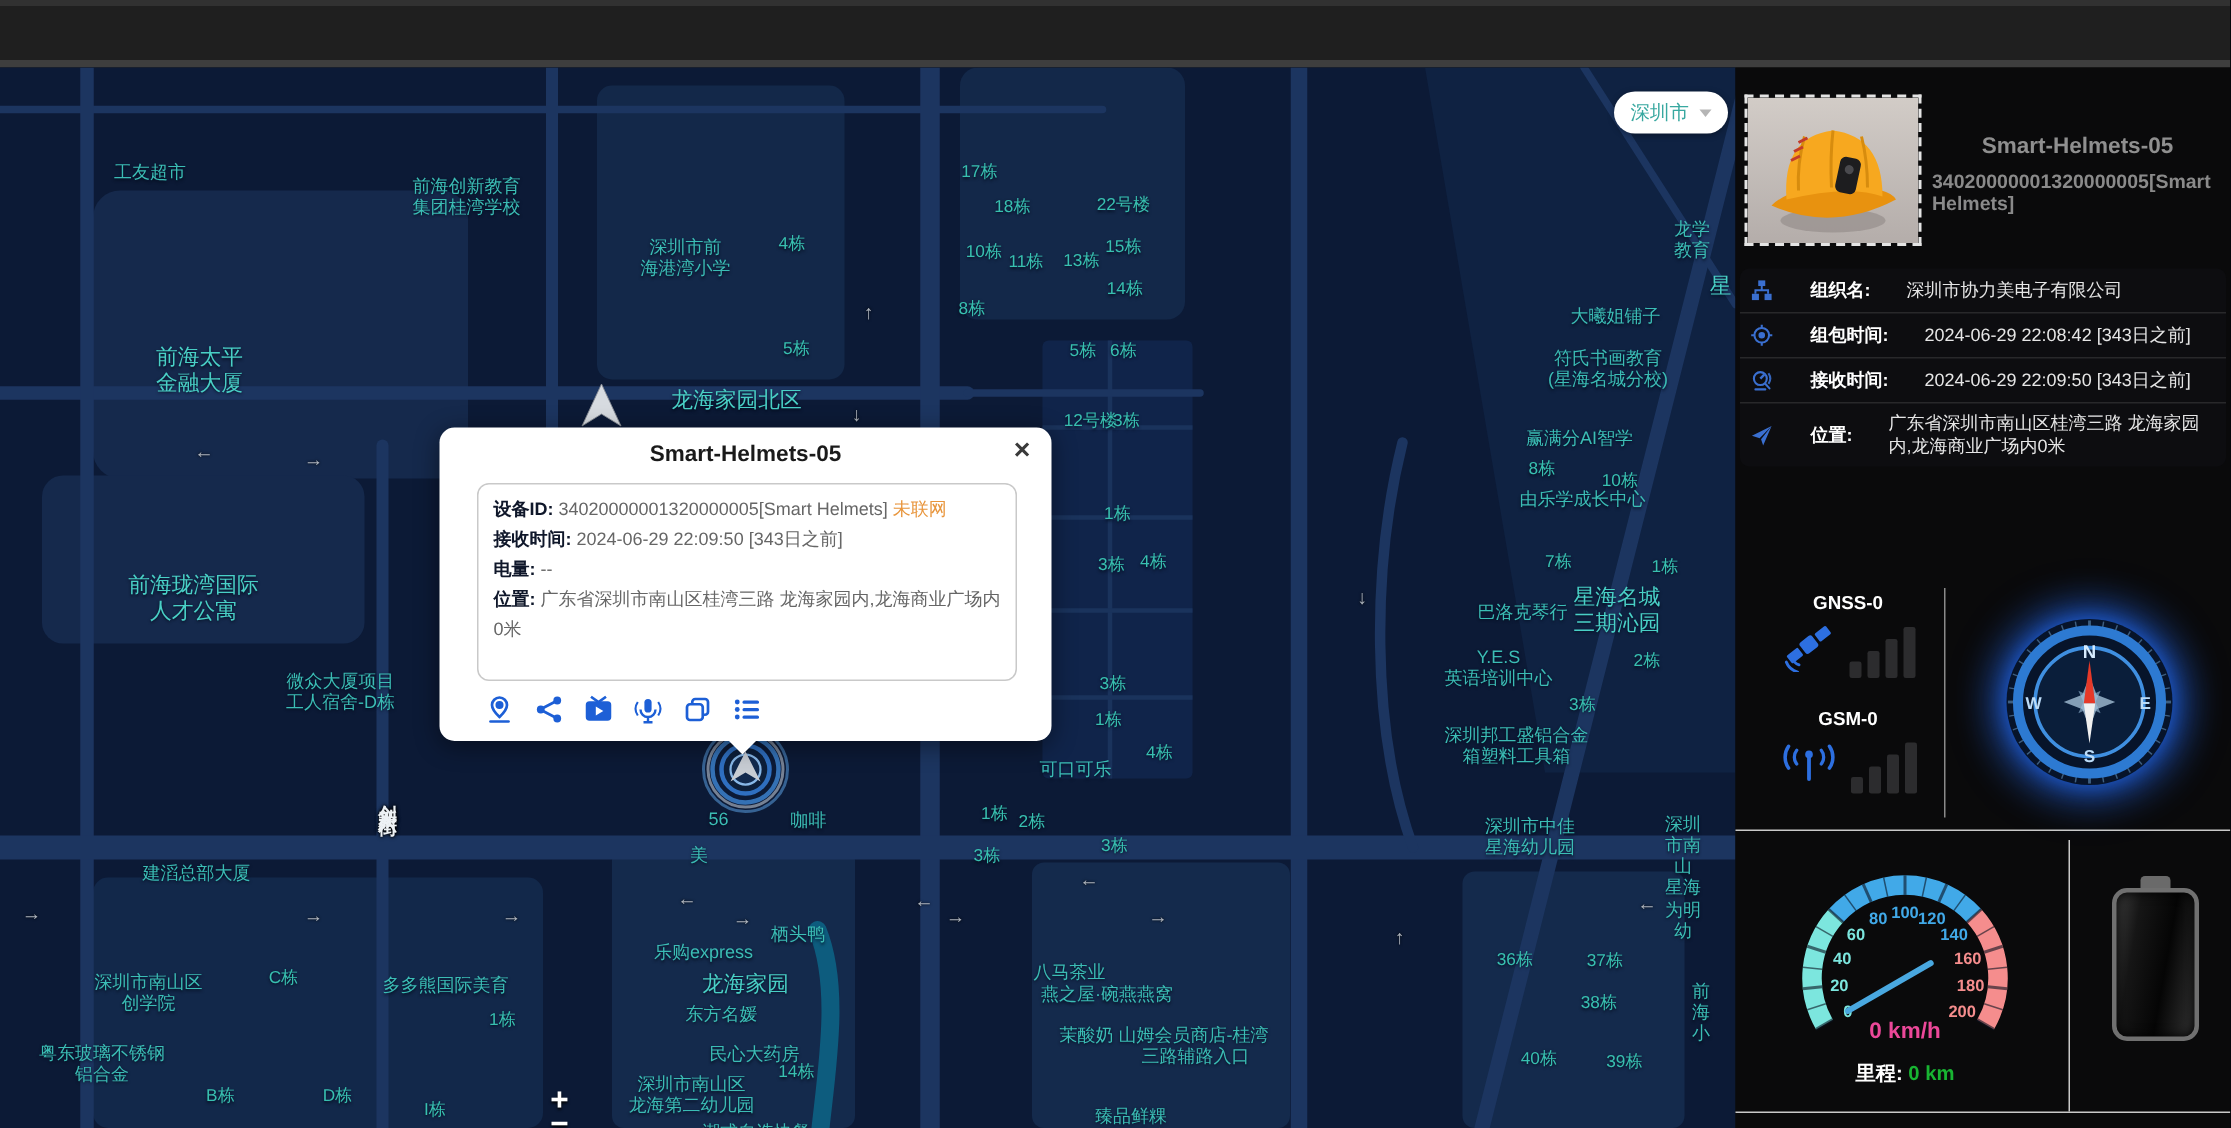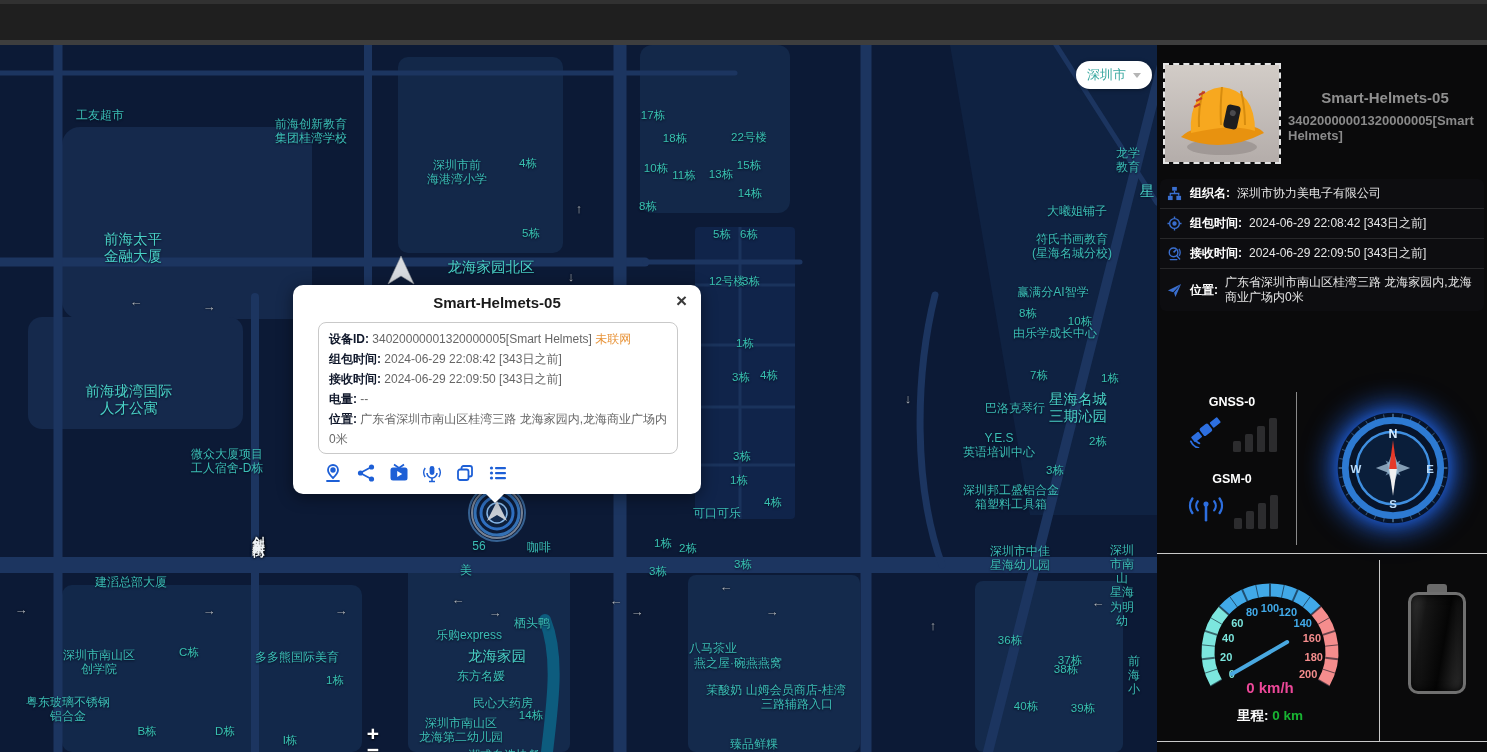--- a/index.html
+++ b/index.html
@@ -52,21 +52,21 @@
   .act{width:20px;height:20px;display:inline-block;cursor:pointer;}
 
   
   #sidebar{position:absolute;left:1157px;top:45px;width:330px;height:707px;background:#0a0a0b;z-index:20;}
   #helmet-box{position:absolute;left:6px;top:18px;width:118px;height:101px;border:2px dashed #e4e4e4;
     box-sizing:border-box;overflow:hidden;}
   #device-name{position:absolute;left:130px;top:44px;width:196px;text-align:center;font-size:15px;font-weight:bold;color:#8f8f8f;}
   #device-id{position:absolute;left:131px;top:68px;width:196px;font-size:13px;font-weight:bold;color:#8a8a8a;
     line-height:15px;word-break:break-all;}
   #info-card{position:absolute;left:3px;top:134px;width:324px;background:#0d0d10;border-radius:6px;}
-  .irow{display:flex;align-items:center;gap:7px;padding:6px 5px;border-bottom:1px solid #28282a;
+  .irow{display:flex;align-items:center;gap:24px;padding:6px 5px;border-bottom:1px solid #28282a;
     font-size:12px;color:#e6e6e6;}
   .irow:last-child{border-bottom:none;}
   .irow b{color:#fff;white-space:nowrap;}
   .iicon{flex:none;width:18px;height:16px;color:#3a6fd0;display:flex;align-items:center;justify-content:center;}
   .ival{flex:1;line-height:15px;}
   #status-pill{position:absolute;left:1px;top:304px;width:327px;height:33px;border-radius:17px;
     background:linear-gradient(90deg,#1f2945 0%,#3c4258 45%,#8f8f9a 100%);
     display:flex;align-items:center;gap:9px;padding-left:13px;box-sizing:border-box;cursor:pointer;}
   #status-pill span.lbl{color:#fff;font-size:13px;font-weight:bold;}
   .sigblock{position:absolute;width:124px;text-align:center;color:#fff;}
@@ -217,21 +217,21 @@
         <div class="ml p" style="left: 461px; top: 685px;">深圳市南山区
 龙海第二幼儿园</div>
         <div class="ml p" style="left: 504px; top: 710px;">潮式自选快餐</div>
         <div class="ml p" style="left: 713px; top: 603px;">八马茶业</div>
         <div class="ml p" style="left: 738px; top: 618px;">燕之屋·碗燕燕窝</div>
         <div class="ml p" style="left: 776px; top: 645px;">茉酸奶 山姆会员商店-桂湾</div>
         <div class="ml p" style="left: 797px; top: 659px;">三路辅路入口</div>
         <div class="ml p" style="left: 754px; top: 706px;">臻品鲜粿
 ·粿条世家</div>
         <div class="ml d" style="left: 1010px; top: 596px;">36栋</div>
-        <div class="ml d" style="left: 1070px; top: 616px;">37栋</div>
+        <div class="ml d" style="left: 1070px; top: 597px;">37栋</div>
         <div class="ml d" style="left: 1066px; top: 625px;">38栋</div>
         <div class="ml d" style="left: 1026px; top: 662px;">40栋</div>
         <div class="ml d" style="left: 1067px; top: 664px; margin-left: 16px;">39栋</div>
         <div class="ml p" style="left: 1134px; top: 630px;">前海小</div>
         <div class="ml p" style="left: 99px; top: 617px;">深圳市南山区
 创学院</div>
         <div class="ml d" style="left: 189px; top: 608px;">C栋</div>
         <div class="ml p" style="left: 297px; top: 612px;">多多熊国际美育</div>
         <div class="ml d" style="left: 335px; top: 636px;">1栋</div>
         <div class="ml p" style="left: 68px; top: 664px;">粤东玻璃不锈钢
@@ -286,21 +286,20 @@
   <div id="city-sel">
     <span>深圳市</span>
     <span class="chev"></span>
   </div>
 
   <div id="popup">
     <div id="popup-title">Smart-Helmets-05</div>
     <div id="popup-close">×</div>
     <div id="popup-box">
         <div class="pf-row"><b>设备ID:</b><span class="pf-val"> 34020000001320000005[Smart Helmets]</span><span class="pf-status"> 未联网</span></div>
-        <div class="pf-row"><b>组包时间:</b><span class="pf-val"> 2024-06-29 22:08:42 [343日之前]</span></div>
         <div class="pf-row"><b>接收时间:</b><span class="pf-val"> 2024-06-29 22:09:50 [343日之前]</span></div>
         <div class="pf-row"><b>电量:</b><span class="pf-val"> --</span></div>
         <div class="pf-row"><b>位置:</b><span class="pf-val"> 广东省深圳市南山区桂湾三路 龙海家园内,龙海商业广场内0米</span></div>
       </div>
     <div id="popup-actions">
         <span class="act"><svg viewBox="0 0 20 20" width="20" height="20" fill="none" stroke="currentColor" stroke-width="1.8">
             <path d="M10 2a5 5 0 0 1 5 5c0 3.3-5 8-5 8S5 10.3 5 7a5 5 0 0 1 5-5z"></path>
             <circle cx="10" cy="7" r="1.8" fill="currentColor"></circle>
             <path d="M4 18h12" stroke-linecap="round"></path>
           </svg></span>

